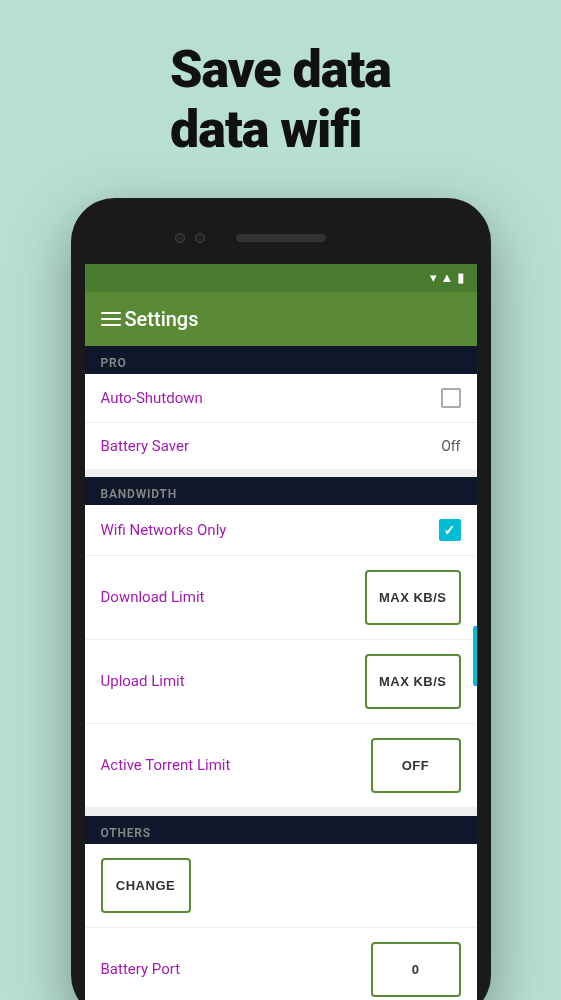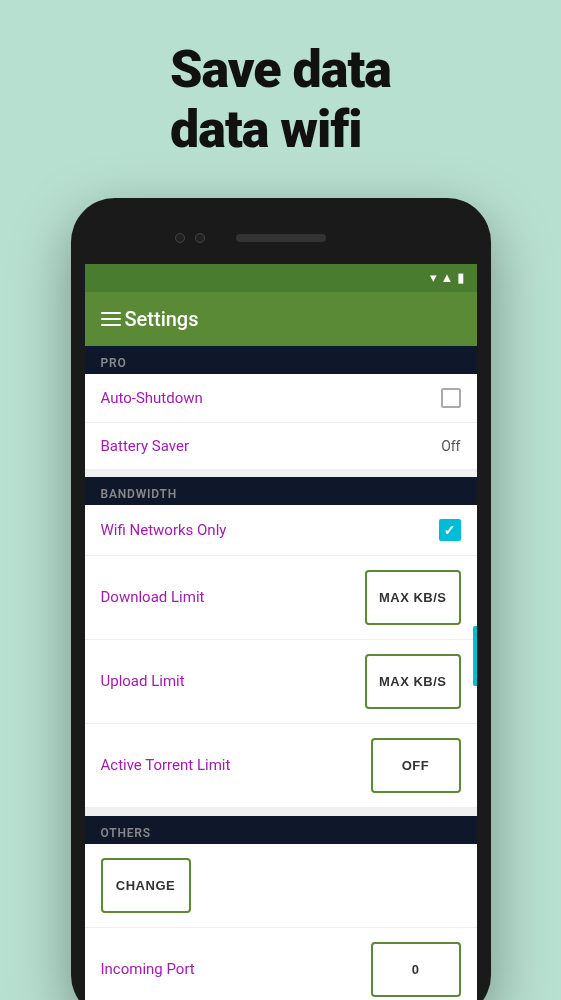--- a/index.html
+++ b/index.html
@@ -287,21 +287,21 @@
         </div>
       </div>
 
       <div>
         <div class="section-header">OTHERS</div>
         <div class="settings-section">
           <div class="setting-row">
             <button class="outline-button">CHANGE</button>
           </div>
           <div class="setting-row">
-            <span class="setting-label">Incoming Port</span>
+            <span class="setting-label">Battery Port</span>
             <button class="outline-button">0</button>
           </div>
         </div>
       </div>
 
     </div>
   </div>
 </div>
 
 </body></html>

